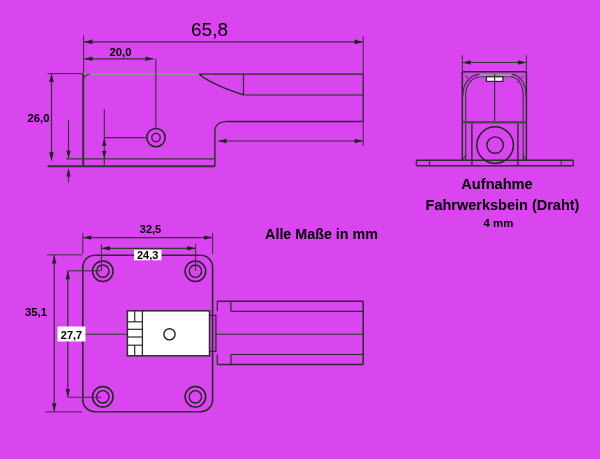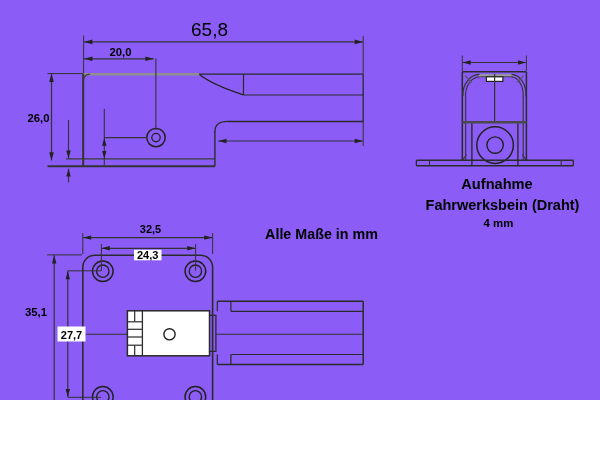--- a/index.html
+++ b/index.html
@@ -1,16 +1,16 @@
 <!DOCTYPE html>
 <html><head>
 <meta charset="utf-8">
 <style>
 html,body{margin:0;padding:0;background:#ffffff;}
-#page{position:relative;width:600px;height:400px;background:#8b5cf6;font-family:"Liberation Sans",sans-serif;text-align:right;}
+#page{position:relative;width:600px;height:459px;background:#d946ef;font-family:"Liberation Sans",sans-serif;text-align:right;}
 svg{position:absolute;left:0;top:0;}
 text{font-family:"Liberation Sans",sans-serif;fill:#000;}
 .b{font-weight:bold;}
 </style>
 </head>
 <body>
 <div id="page">
 <svg width="600" height="459" viewBox="0 0 600 459">
 
 <g>

